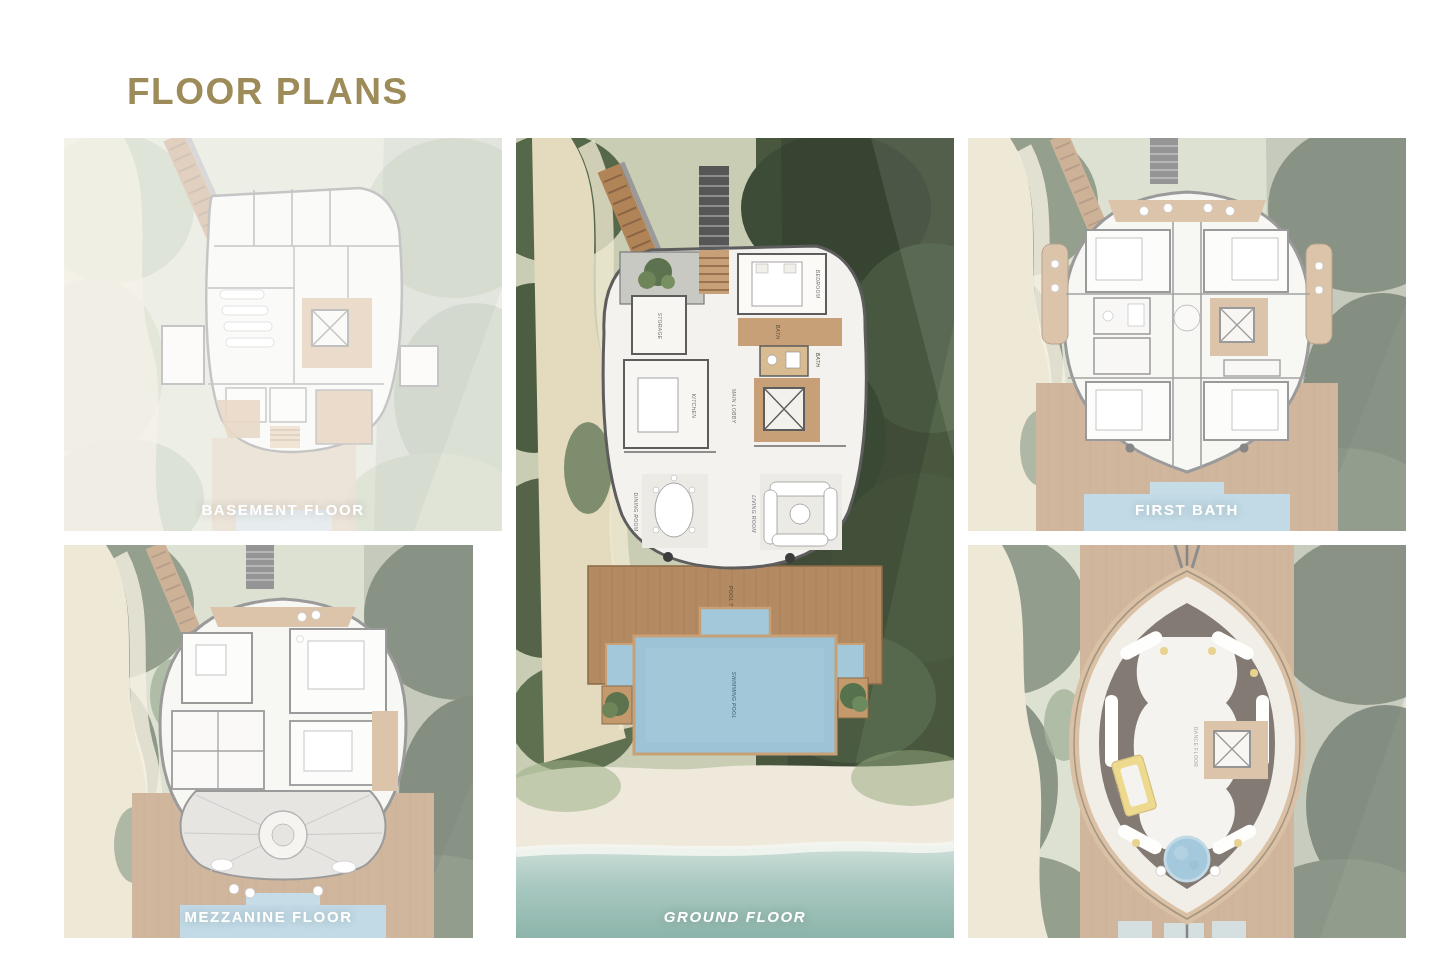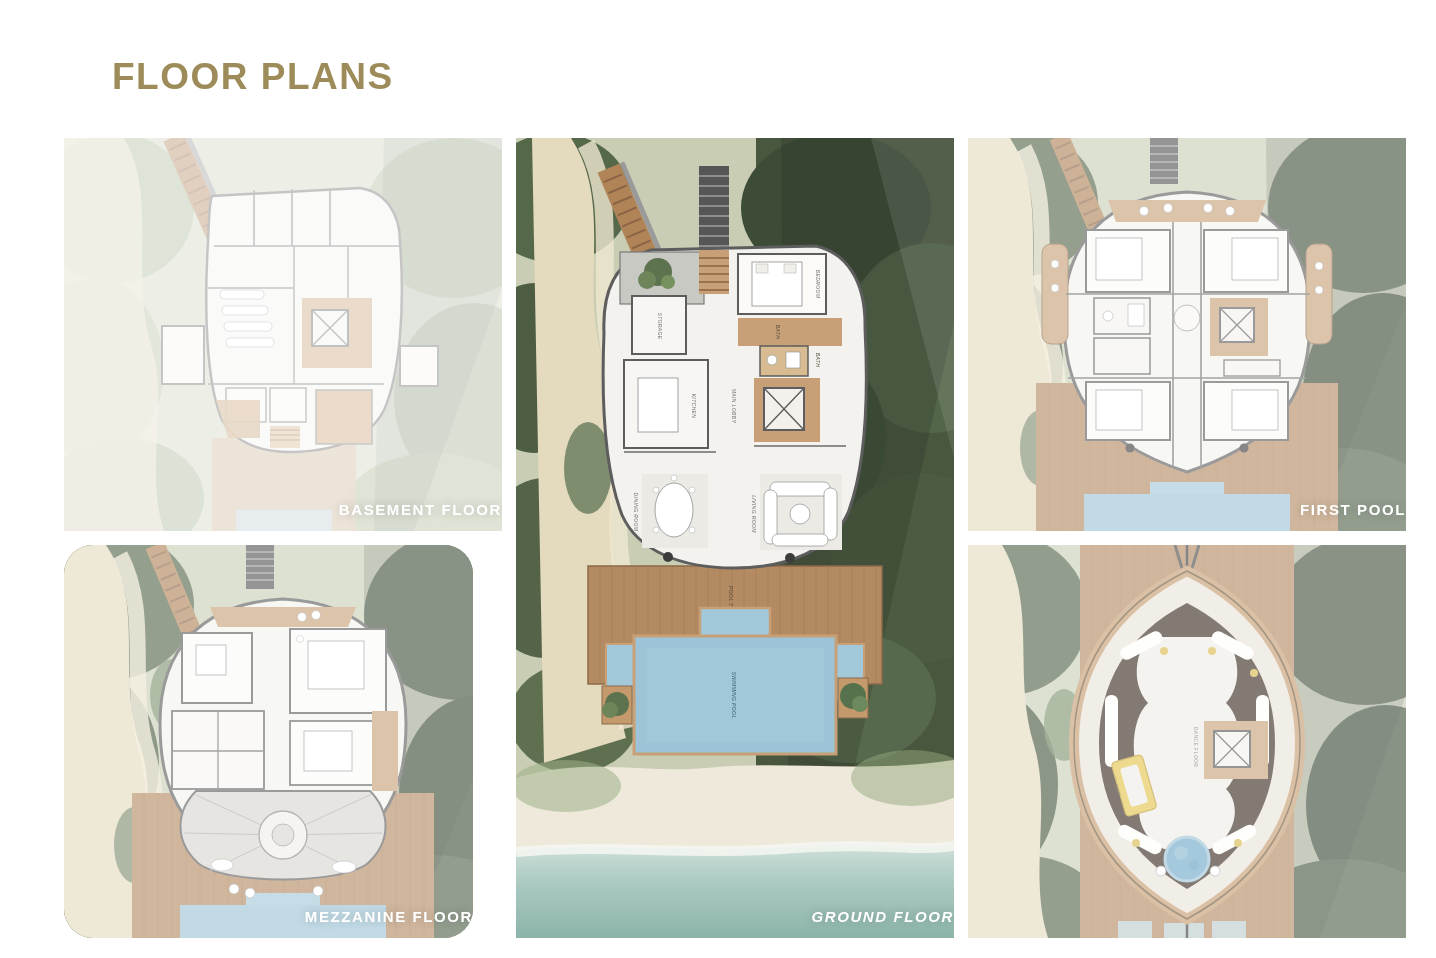--- a/index.html
+++ b/index.html
@@ -1,30 +1,30 @@
 <!DOCTYPE html>
 <html><head>
 <meta charset="utf-8">
 <style>
   html,body { margin:0; padding:0; background:#ffffff; font-family:"Liberation Sans", sans-serif; }
   .page { position:relative; width:1436px; height:958px; background:#ffffff; overflow:hidden; }
-  .page-title { position:absolute; left:112px; top:56px; margin:0; font-size:37px; font-weight:800;
+  .page-title { position:absolute; left:112px; top:56px; margin:15px; font-size:37px; font-weight:800;
                 letter-spacing:1.5px; color:#9d8b5a; }
   .tile { position:absolute; overflow:hidden; background:#dfe3d4; cursor:pointer; }
   .tile svg { position:absolute; left:0; top:0; display:block; }
   .tile-basement  { left:64px;  top:138px; width:438px; height:393px; }
-  .tile-mezzanine { left:64px;  top:545px; width:409px; height:393px;border-radius:29px; }
+  .tile-mezzanine { left:64px;  top:545px; width:409px; height:393px; }
   .tile-ground    { left:516px; top:138px; width:438px; height:800px;font-style:italic; }
   .tile-first     { left:968px; top:138px; width:438px; height:393px; }
   .tile-party     { left:968px; top:545px; width:438px; height:393px; }
   .fade { position:absolute; left:0; top:0; right:0; bottom:0; background:#ffffff; pointer-events:none; }
   .tile-basement .fade { opacity:0.62; }
   .tile-mezzanine .fade, .tile-first .fade, .tile-party .fade { opacity:0.38; }
   .tile-ground .fade { opacity:0; }
-  .caption { position:absolute; left:0; right:0; bottom:13px; text-align:right; color:#ffffff;
+  .caption { position:absolute; left:0; right:0; bottom:13px; text-align:center; color:#ffffff;
              font-weight:700; font-size:15px; letter-spacing:1.6px;
              text-shadow:0 0 8px rgba(60,60,60,0.25); pointer-events:none; }
   .plan-room-label { fill:#6f6f6f; font-size:5px; letter-spacing:0.4px; font-weight:400; }
   .plan-room-label-dark { fill:#4f4636; font-size:5px; letter-spacing:0.4px; }
   .plan-room-label-pool { fill:#33596a; font-size:5px; letter-spacing:0.4px; }
 </style>
 </head>
 <body>
 
 <div class="page">
@@ -338,21 +338,21 @@
         <rect x="256" y="222" width="56" height="16" fill="#f5f3ef" stroke="#5d5d5d" stroke-width="1.3"></rect>
         <rect x="118" y="244" width="84" height="58" fill="#fbfaf7" stroke="#5d5d5d" stroke-width="2"></rect>
         <rect x="128" y="252" width="46" height="40" fill="#ffffff" stroke="#9a9a9a" stroke-width="0.9"></rect>
         <rect x="236" y="244" width="84" height="58" fill="#fbfaf7" stroke="#5d5d5d" stroke-width="2"></rect>
         <rect x="264" y="252" width="46" height="40" fill="#ffffff" stroke="#9a9a9a" stroke-width="0.9"></rect>
         <circle cx="162" cy="310" r="4.5" fill="#3c3c3c"></circle>
         <circle cx="276" cy="310" r="4.5" fill="#3c3c3c"></circle>
       </g>
     </svg>
     <div class="fade"></div>
-    <div class="caption">FIRST POOL</div>
+    <div class="caption">FIRST BATH</div>
   </div>
 
   <div class="tile tile-party">
     <svg width="438" height="393" viewBox="0 0 438 393">
       <g>
         <rect width="438" height="393" fill="#c9cfb5"></rect>
         <ellipse cx="40" cy="70" rx="80" ry="80" fill="#50614a"></ellipse>
         <ellipse cx="22" cy="240" rx="68" ry="95" fill="#45563e"></ellipse>
         <ellipse cx="52" cy="370" rx="85" ry="60" fill="#53654a"></ellipse>
         <ellipse cx="398" cy="75" rx="95" ry="85" fill="#4a5b42"></ellipse>

